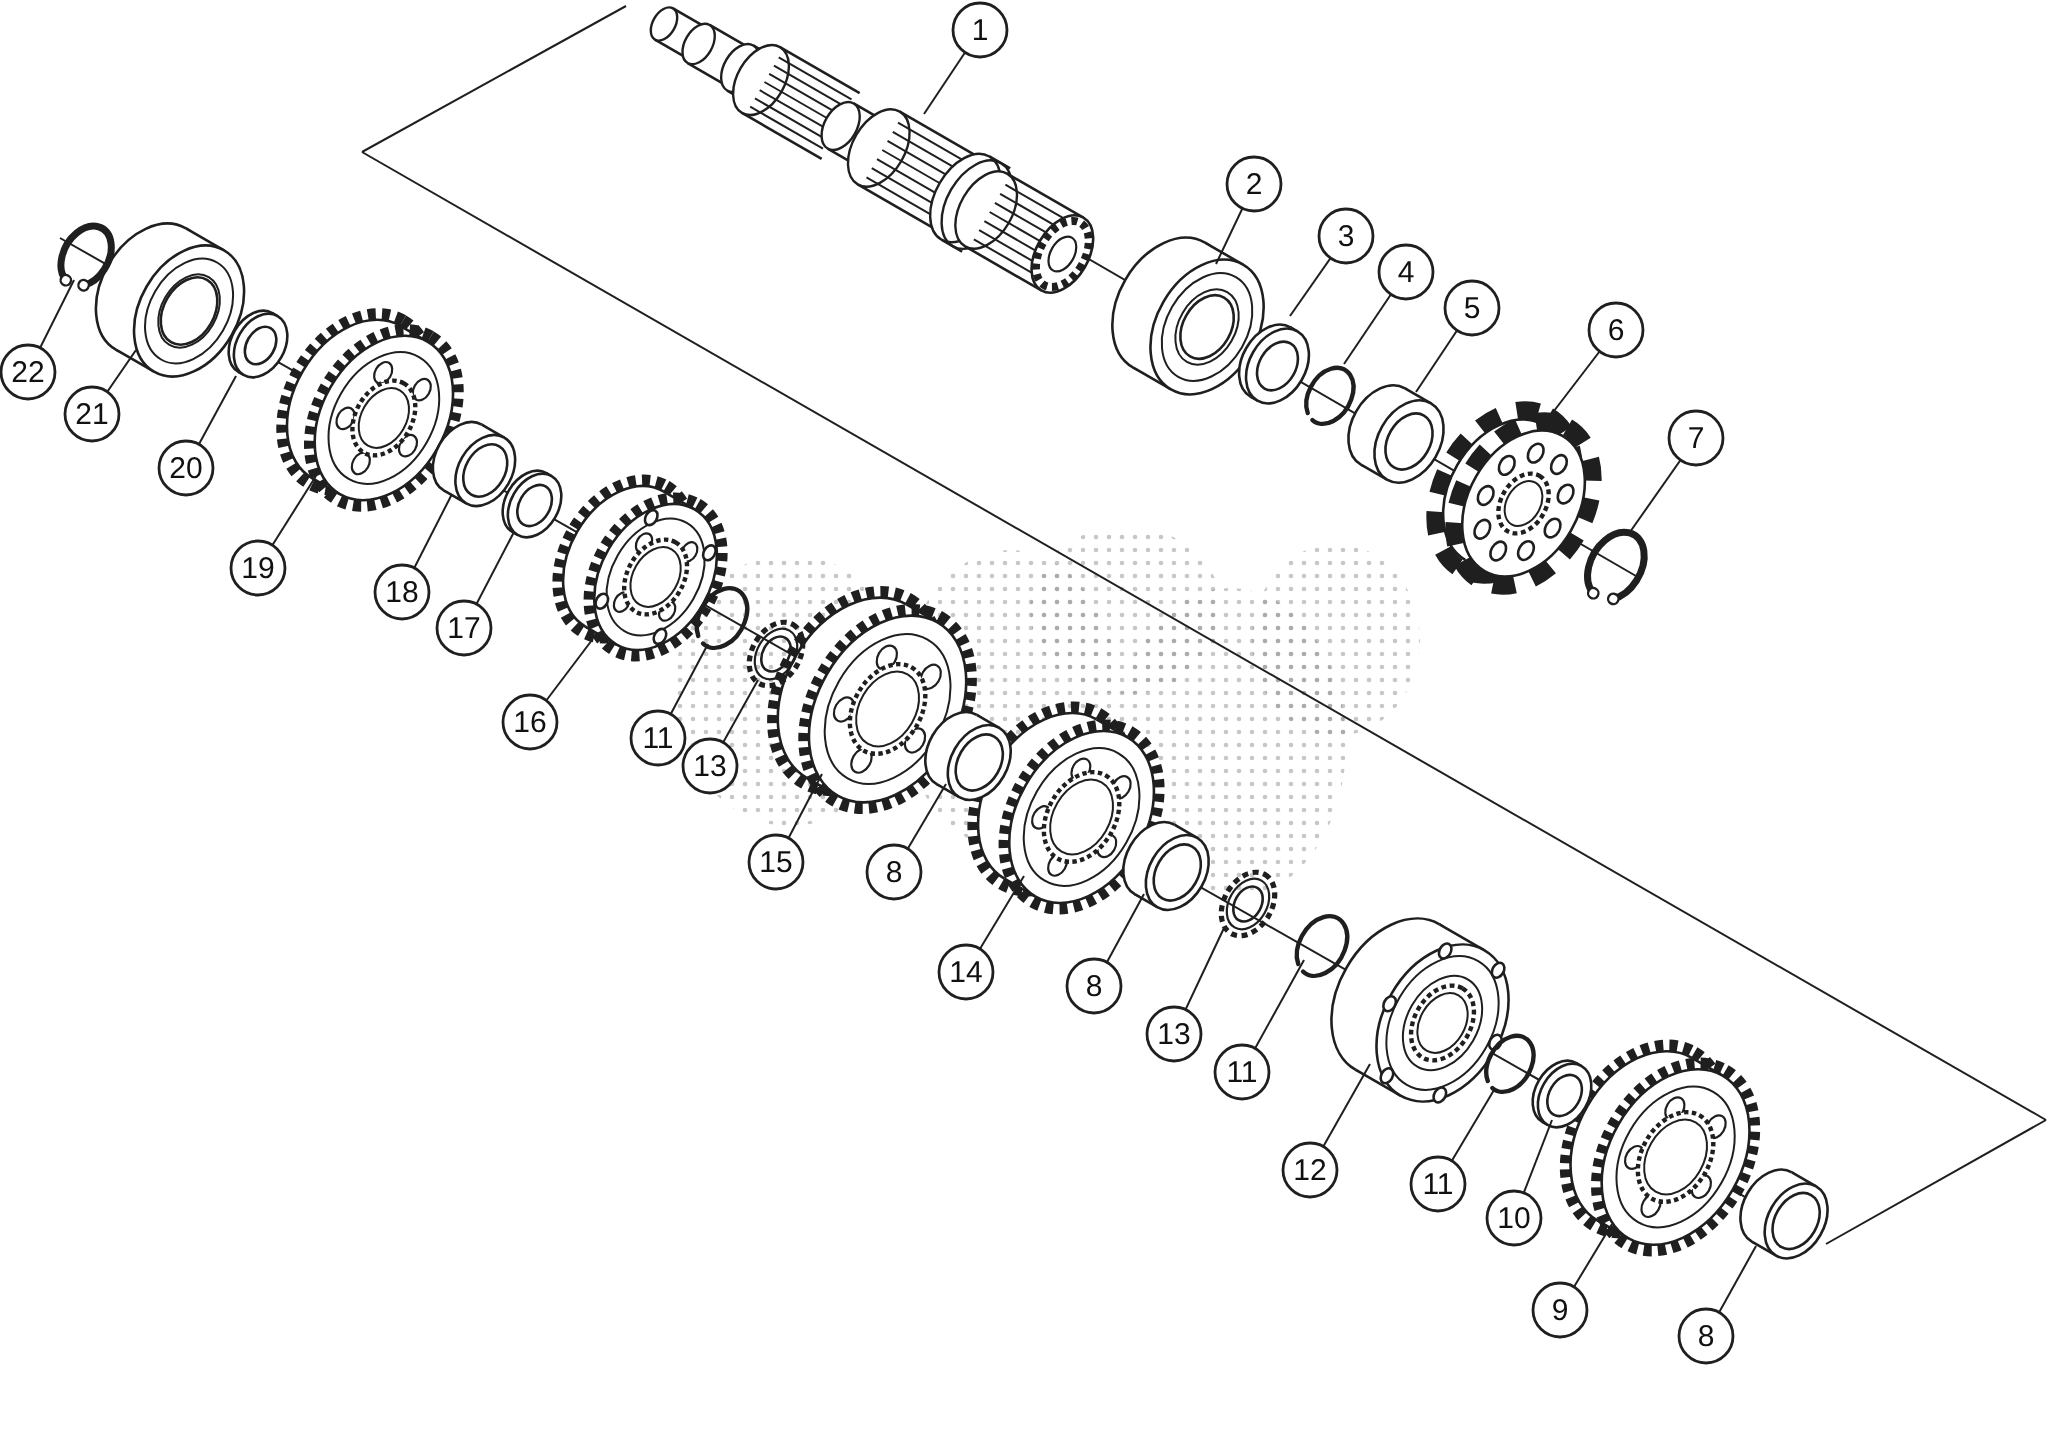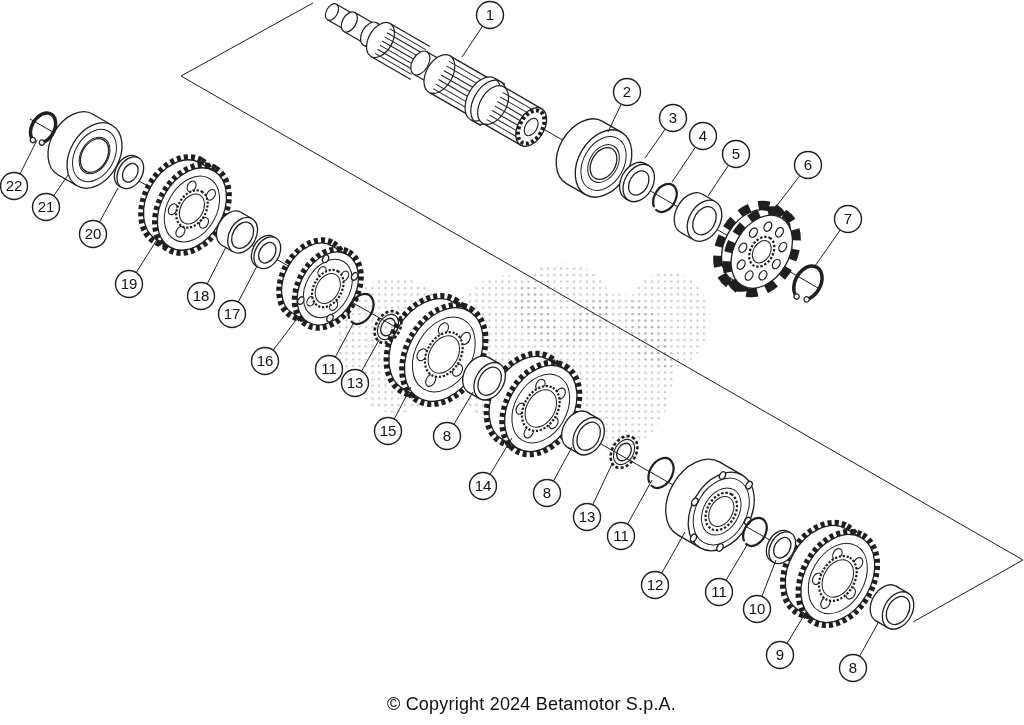--- a/index.html
+++ b/index.html
@@ -473,14 +473,13 @@
         <g>
           <circle cx="780" cy="655" r="13.5" fill="#fff" stroke="#1f1f1f" stroke-width="1.4"></circle>
           <text x="780" y="660" text-anchor="middle" class="callout-num">9</text>
         </g>
         <g>
           <circle cx="853" cy="668" r="13.5" fill="#fff" stroke="#1f1f1f" stroke-width="1.4"></circle>
           <text x="853" y="673" text-anchor="middle" class="callout-num">8</text>
         </g>
       </g>
     </svg>
-  <div class="copyright">© Copyright 2024 Betamotor S.p.A.</div>
 </div>
 
 </body></html>

